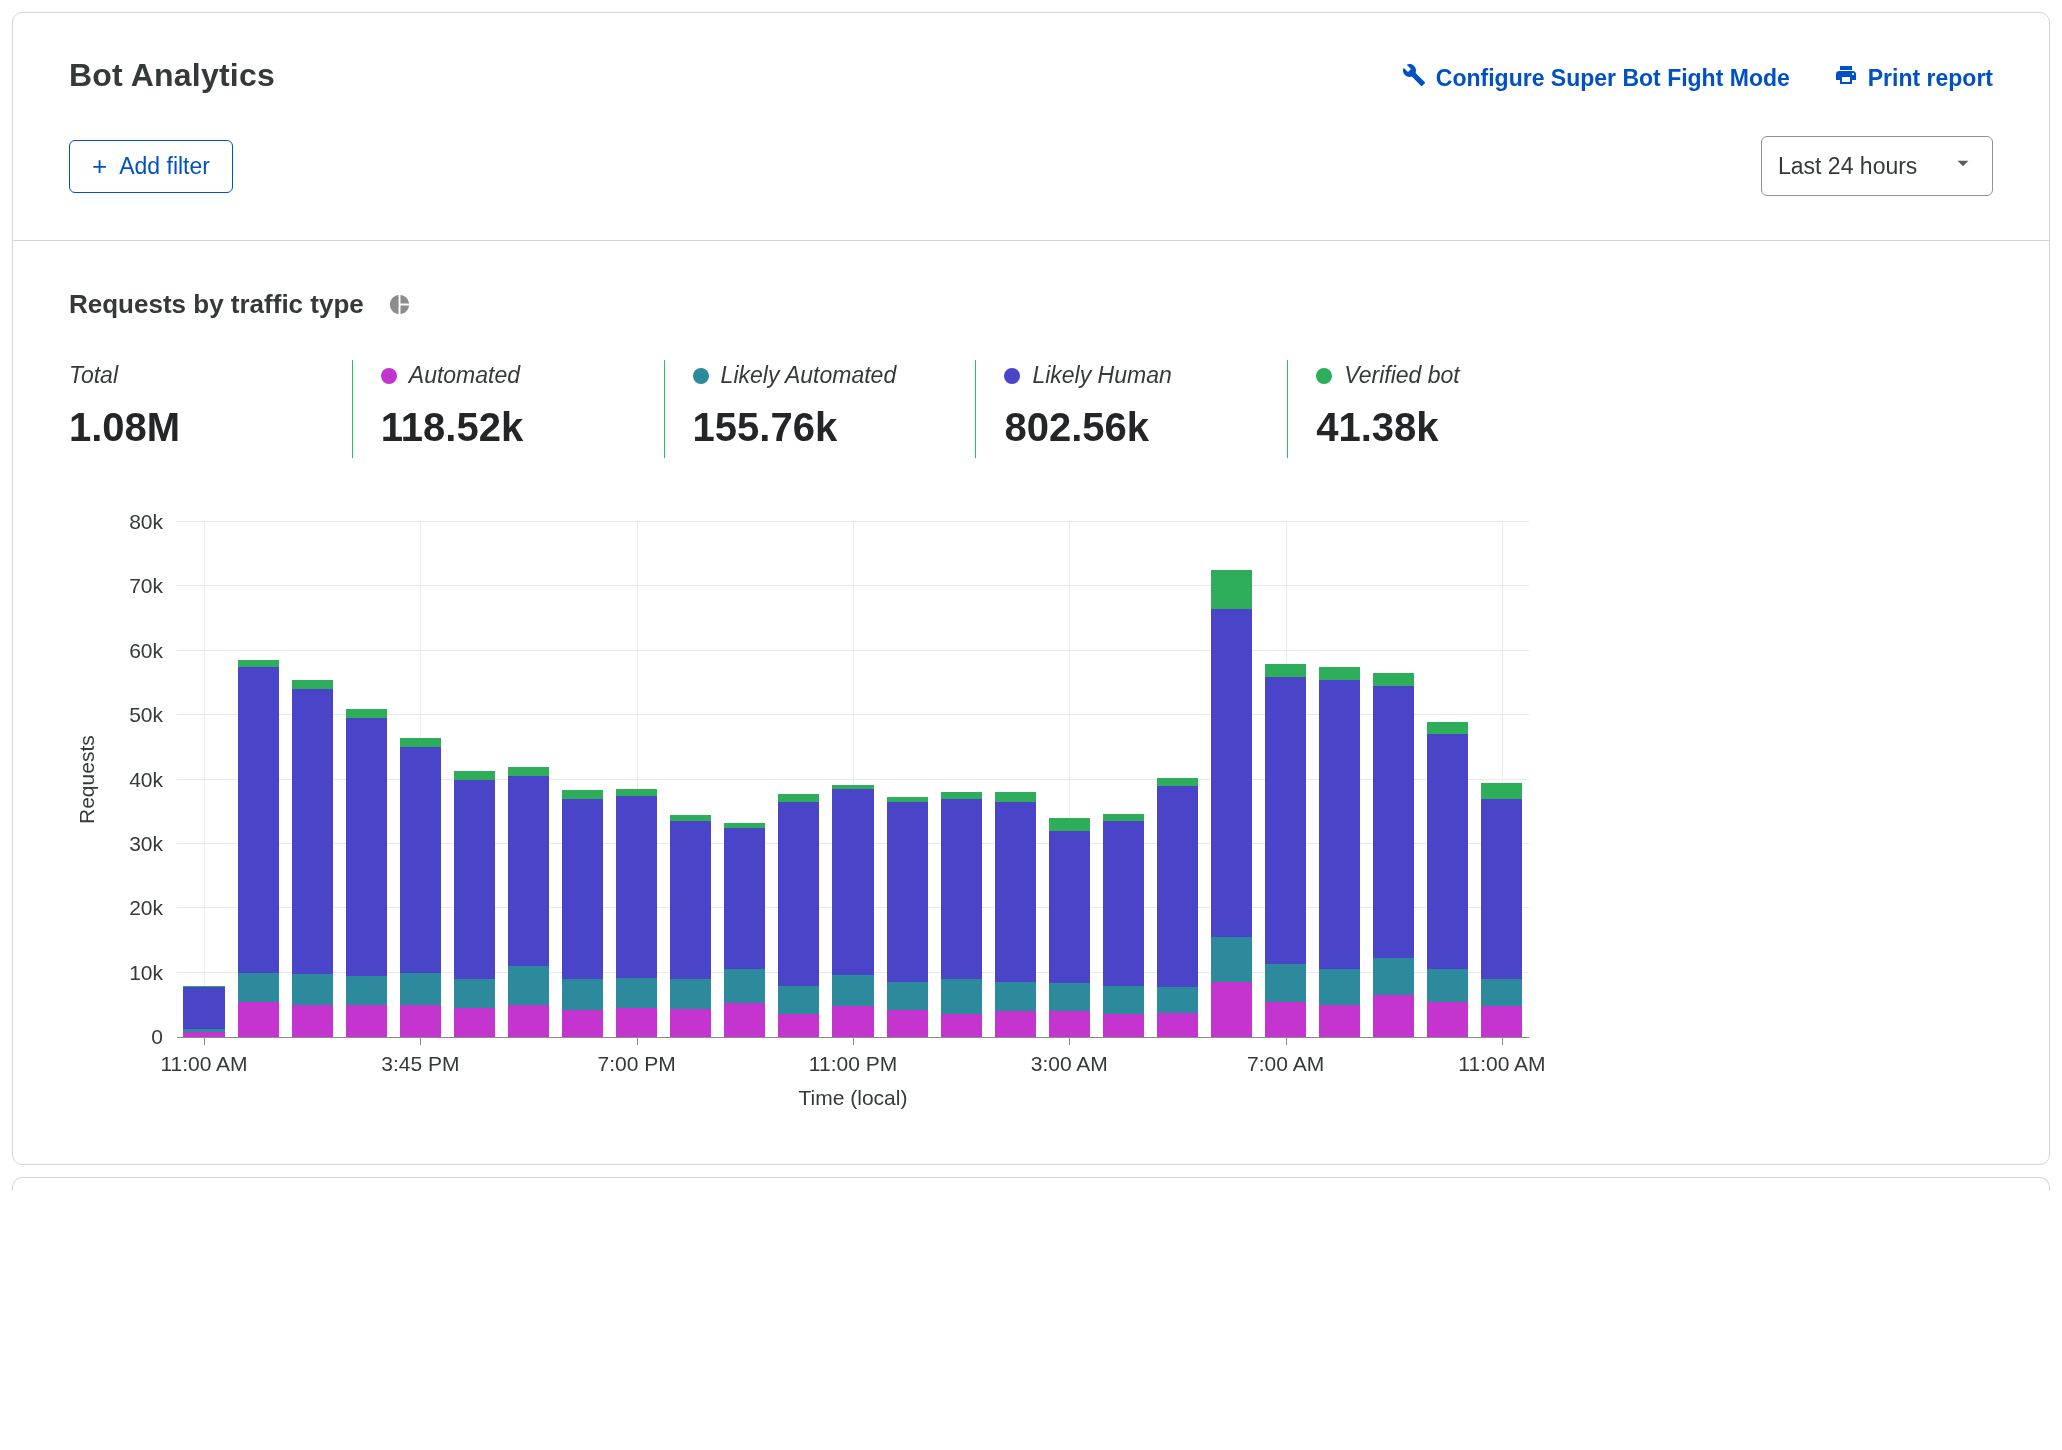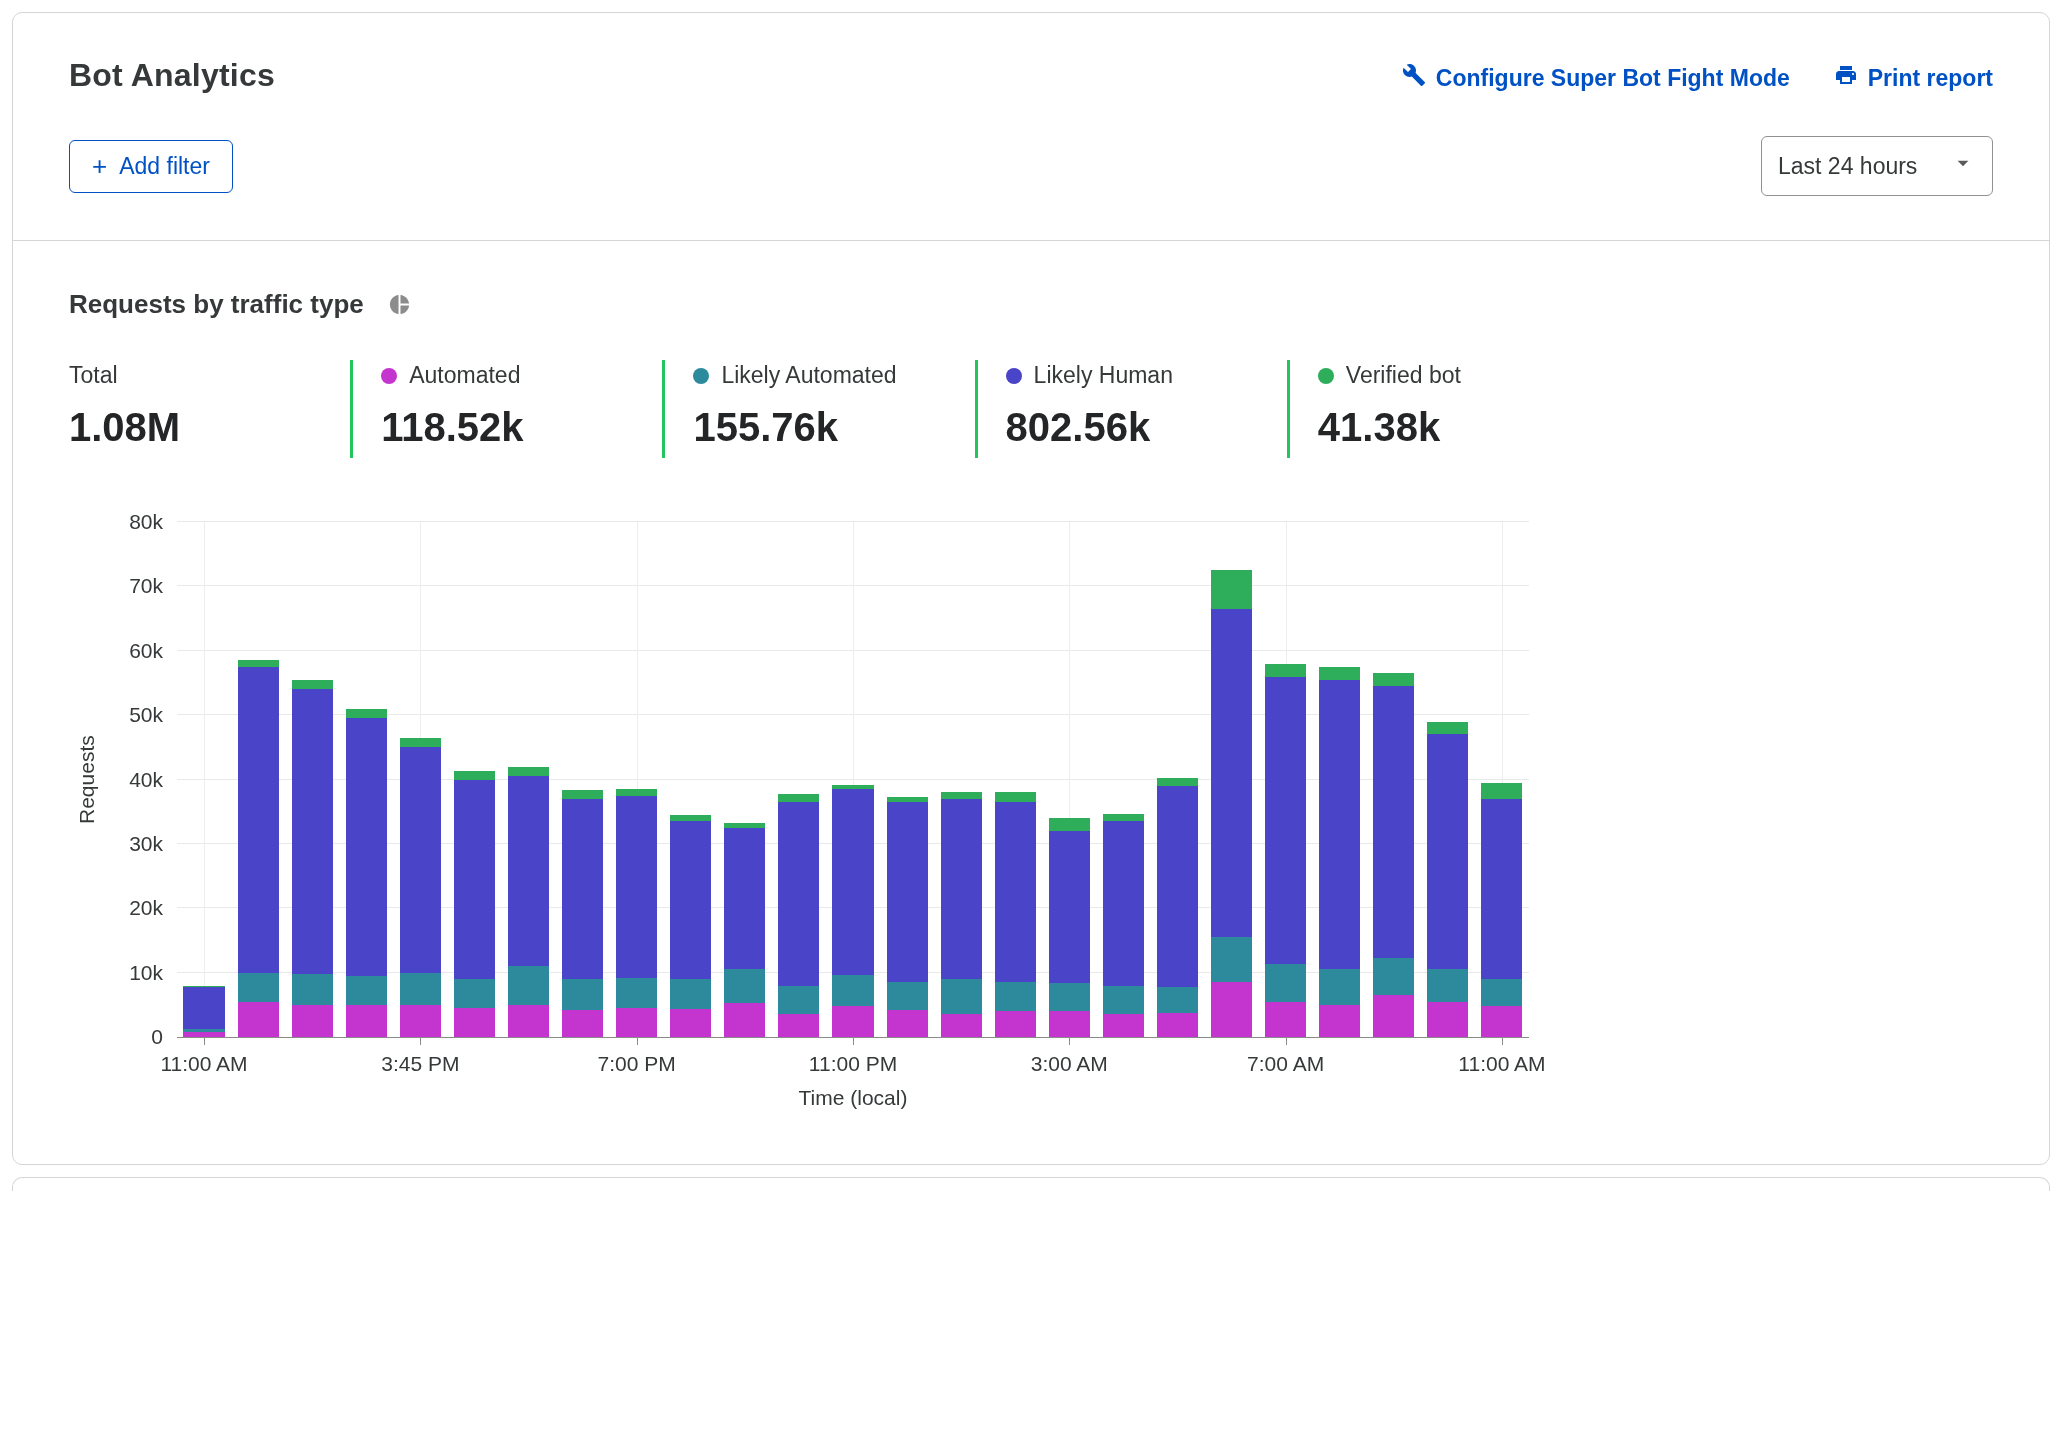--- a/index.html
+++ b/index.html
@@ -93,22 +93,22 @@
   
   .stats-row {
     display: flex;
     margin-top: 40px;
     width: 1530px;
   }
   .stat {
     flex: 1;
     padding: 2px 0 8px 0;
   }
-  .stat + .stat { border-left: 3px solid #22c55e; padding-left: 28px; }
-  .stat-label-row { display: flex; align-items: center; gap: 12px; font-size: 23px; color: #36393a; }
+  .stat + .stat { border-left: 1px solid #22c55e; padding-left: 28px; }
+  .stat-label-row { display: flex; align-items: center; gap: 12px; font-size: 23px; color: #36393a; font-style: italic; }
   .legend-dot { width: 16px; height: 16px; border-radius: 50%; display: inline-block; }
   .stat-value { margin-top: 16px; font-size: 40px; font-weight: 700; color: #232527; }
   
   .chart {
     margin-top: 64px;
     display: flex;
     width: 1460px;
   }
   .y-axis-title {
     writing-mode: vertical-rl;

